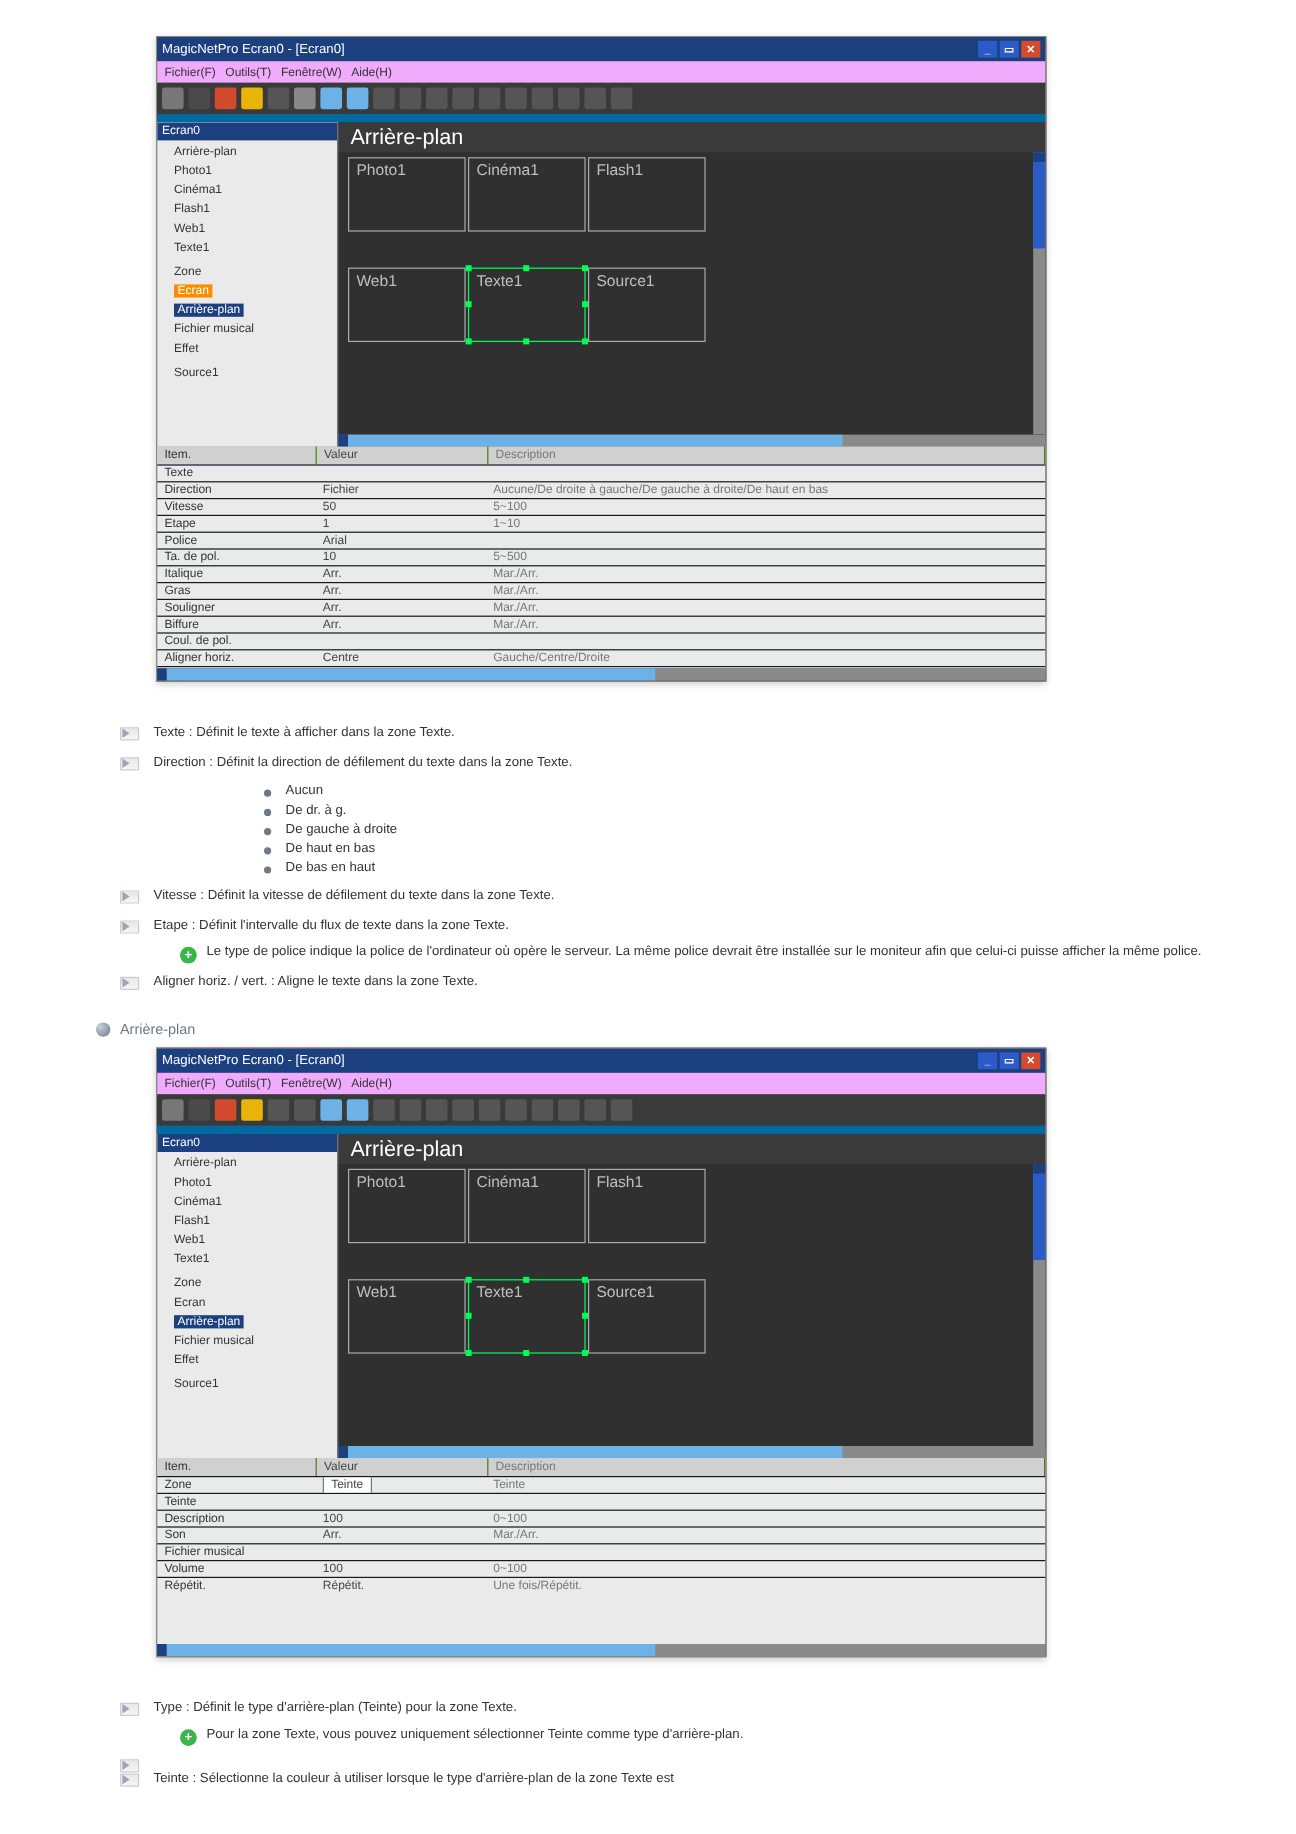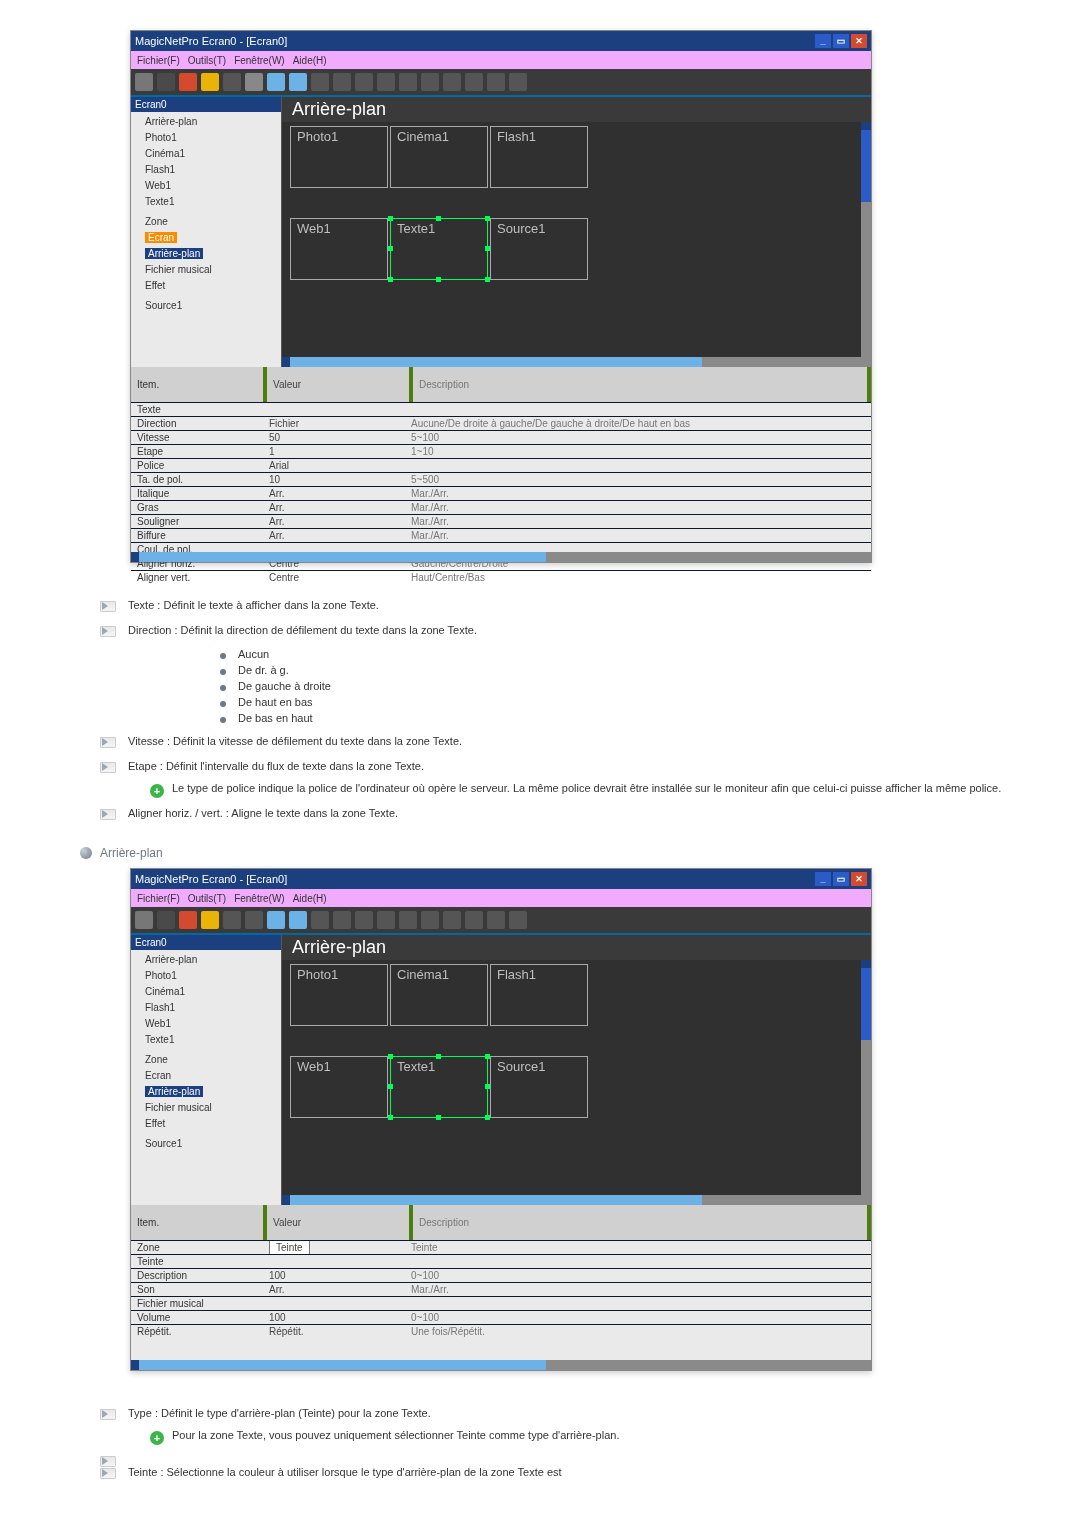--- a/index.html
+++ b/index.html
@@ -34,21 +34,21 @@
   .b-close{background:#d34a2f}
   .menubar{
     background:#f0abfc;color:#333;
     display:flex;height:18px;align-items:center;
     font-size:10px;padding:0 6px;gap:8px;
   }
   .toolbar{
     background:#3a3a3a;display:flex;align-items:center;height:26px;padding:0 4px;gap:4px;
   }
   .tb{width:18px;height:18px;background:#555;border-radius:2px;display:inline-block}
-  .workspace{display:flex;height:270px;border-top:2px solid #0369a1}
+  .workspace{display:flex;height:270px;border-top:7px solid #0369a1}
   .tree{
     width:150px;border-right:1px solid #555;background:#eaeaea;color:#333;
     font-size:10px;overflow:hidden;
   }
   .tree .root{background:#1c3f80;color:#fff;padding:2px 4px;display:block}
   .tree ul{list-style:none;margin:0;padding:2px 0 2px 14px}
   .tree li{line-height:16px;white-space:nowrap}
   .tree .sel0{background:#fb8c00;color:#fff;padding:0 3px}
   .tree .sel1{background:#1c3f80;color:#fff;padding:0 3px}
   .canvas-col{flex:1;display:flex;flex-direction:column}
@@ -73,21 +73,21 @@
   .box.selected .h-ml{left:-3px;top:calc(50% - 3px)}
   .box.selected .h-mr{right:-3px;top:calc(50% - 3px)}
 
   .scrollbar-h{height:10px;background:#8a8a8a;display:flex;align-items:center}
   .scrollbar-h::before{content:"";display:block;width:8px;height:100%;background:#1c3f80}
   .scrollbar-h .thumb{height:100%;background:#6db2e6;}
   .prop-panel{
     background:#eaeaea;color:#333;font-size:10px;max-height:185px;
   }
   .prop-head{display:flex;background:#d0d0d0;font-weight:normal}
-  .prop-head span{padding:12px 6px;border-right:4px solid #4d7c0f}
+  .prop-head span{padding:2px 6px;border-right:1px solid #4d7c0f}
   .prop-head .c1{width:120px}.prop-head .c2{width:130px}.prop-head .c3{flex:1}
   .prop-body .row{display:flex;border-top:1px solid #0f172a}
   .prop-body .row span{padding:1px 6px;overflow:hidden;text-overflow:ellipsis;white-space:nowrap}
   .c1{width:120px}.c2{width:130px;color:#444}.c3{flex:1;color:#777}
   .prop-body .input{border:1px solid #777;margin:1px 0;padding:0 3px;width:118px;background:#fff}
   
   .list{margin:0 0 0 50px;padding:0;list-style:none}
   .list>li{position:relative;padding:4px 0 4px 28px;line-height:1.55}
   .list>li::before{
     content:"";position:absolute;left:0;top:8px;width:14px;height:9px;

